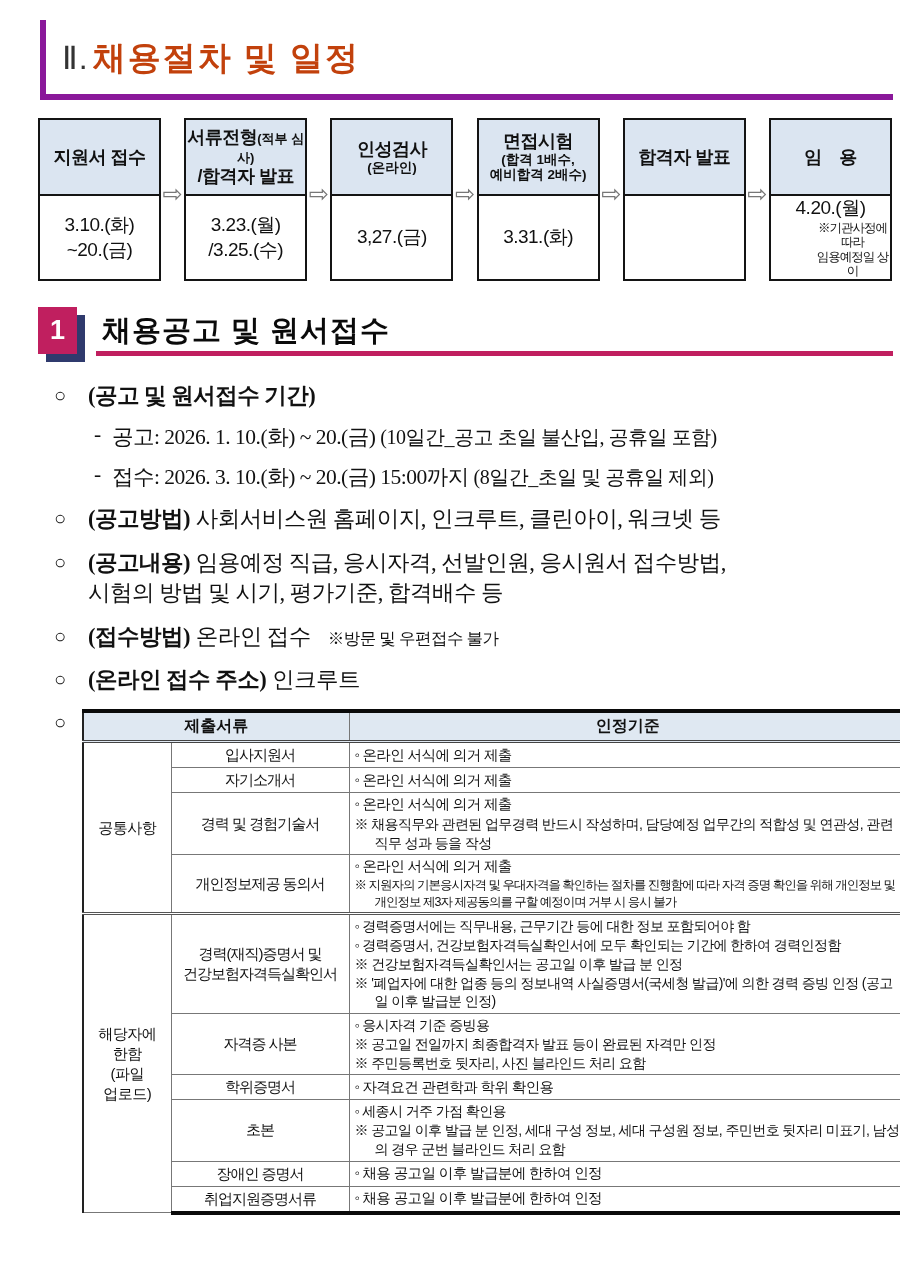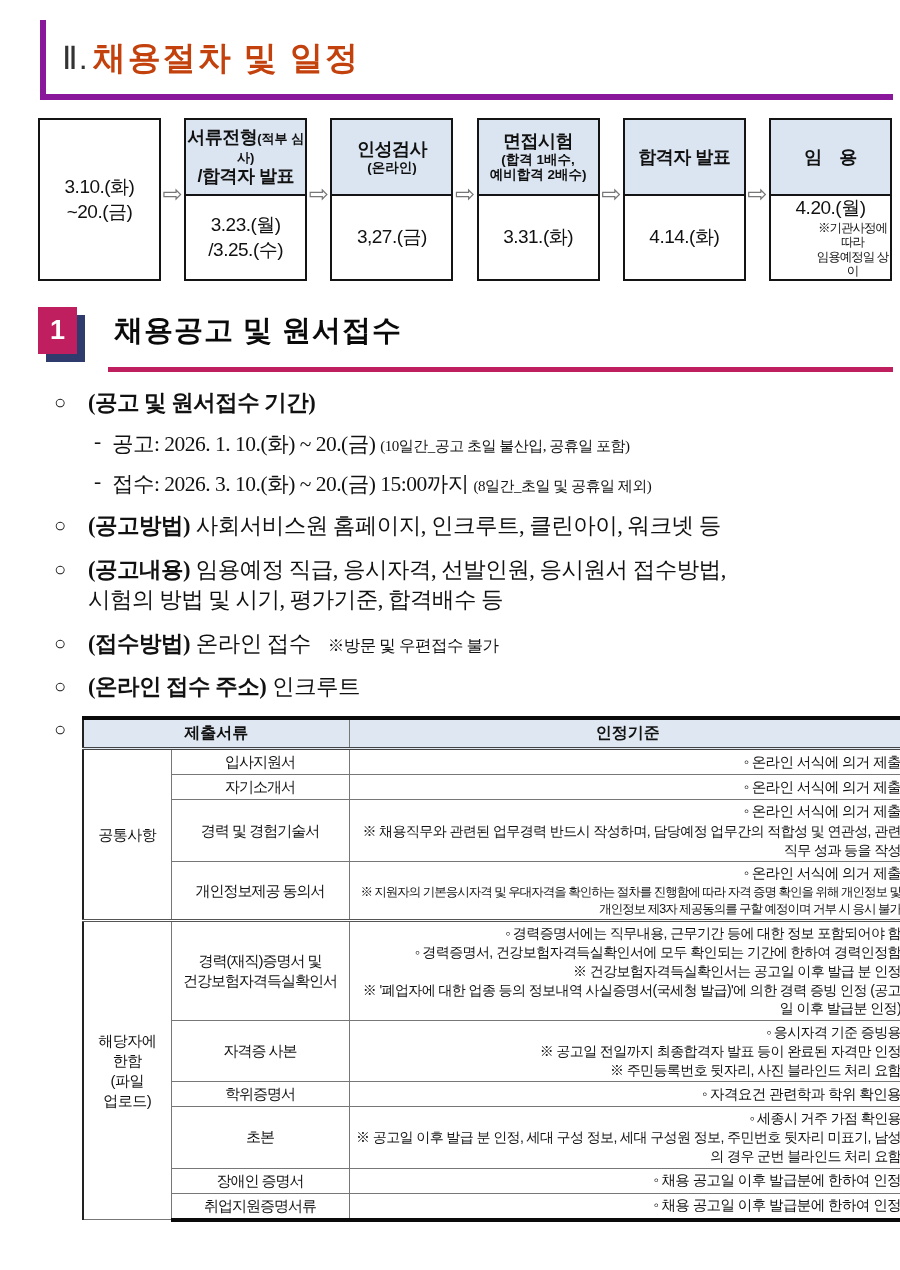--- a/index.html
+++ b/index.html
@@ -56,36 +56,36 @@
   
   .section-head { margin:26px 7px 0 38px; display:flex; align-items:flex-start; }
   .badge-wrap { position:relative; width:50px; height:58px; flex:0 0 50px; }
   .badge-shadow { position:absolute; left:8px; top:8px; width:39px; height:47px; background:#2f3a6d; }
   .badge {
     position:absolute; left:0; top:0; width:39px; height:47px; background:#c01f5f;
     color:#fff; display:flex; align-items:center; justify-content:center;
     font-family:"Liberation Sans", sans-serif; font-weight:bold; font-size:27px;
   }
   .section-title-box {
-    flex:1; margin-left:20px; border-bottom:5px solid #c01f5f; padding:4px 0 16px 6px;
+    flex:1; margin-left:8px; border-bottom:5px solid #c01f5f; padding:4px 0 0 6px;
   }
   .section-title-box .st {
     font-family:"Liberation Sans", sans-serif; font-weight:bold;
     font-size:29px; letter-spacing:1px; color:#0a0a0a;
   }
   
   .bullets { margin:16px 10px 0 38px; }
   .bullet { position:relative; padding-left:50px; font-size:22.5px; margin-top:13px; line-height:1.35; }
   .bullet .mk { position:absolute; left:16px; top:1px; font-size:20px; }
   .bullet .lbl { font-weight:bold; letter-spacing:-0.5px; }
   .bullet .txt { letter-spacing:-0.5px; }
   .bullet .note { font-size:16.5px; letter-spacing:-0.5px; }
   .dash { position:relative; padding-left:74px; font-size:21.5px; margin-top:11px; letter-spacing:-0.5px; }
   .dash .mk { position:absolute; left:56px; top:0; }
-  .dash .note { font-size:15px; }
+  .dash .note { font-size:20px; }
   
   .tbl-wrap { margin:14px 0 0 38px; width:824px;padding-left:44px; }
   table { border-collapse:collapse; width:100%; table-layout:fixed;
           font-family:"Liberation Sans", sans-serif; }
   col.c-group { width:88px; } col.c-doc { width:178px; } col.c-crit { width:558px; }
   th, td { border:1px solid #777; }
   th {
     background:#dfe8f2; font-size:16px; font-weight:bold; padding:3px 4px;
     border-top:4px solid #0a0a0a; border-bottom:3px double #444;
   }
@@ -93,35 +93,38 @@
   th:last-child  { border-right:2px solid #222;text-align:center; }
   td { font-size:14px; padding:2px 5px; vertical-align:middle; line-height:1.34; }
   td.group {
     text-align:center; font-size:15px; letter-spacing:-0.5px;
     white-space:pre-line; border-left:2px solid #222;
   }
   td.doc { text-align:center; font-size:15px; letter-spacing:-1px; white-space:pre-line; }
   td.crit { border-right:2px solid #222; }
   tr.grp-start td { border-top:3px double #555; }
   tr.last td { border-bottom:4px solid #0a0a0a;margin-top:8px; }
-  .cl { padding-left:20px; text-indent:-20px; letter-spacing:-0.6px;text-align:right; }
+  .cl { padding-left:20px; text-indent:-20px; letter-spacing:-0.6px; }
   .cl.big { font-size:14.5px; }
   .cl.cond { font-size:12.5px; letter-spacing:-1px; }
 </style>
 </head>
 <body>
 
 <div class="doc-title">
   <span class="numeral">Ⅱ.</span>
   <span class="ttl">채용절차 및 일정</span>
 </div>
 
 <div class="flow">
 
   <div class="fbox">
+    <div class="fhead">
+      <div class="t">지원서 접수</div>
+    </div>
     <div class="fbody">
       <div class="d">3.10.(화)</div>
       <div class="d">~20.(금)</div>
     </div>
   </div>
 
   <div class="farrow">⇨</div>
 
   <div class="fbox">
     <div class="fhead">
@@ -157,23 +160,20 @@
     <div class="fbody">
       <div class="d">3.31.(화)</div>
     </div>
   </div>
 
   <div class="farrow">⇨</div>
 
   <div class="fbox">
     <div class="fhead">
       <div class="t">합격자 발표</div>
-    </div>
-    <div class="fbody">
-      <div class="d">4.14.(화)</div>
     </div>
   </div>
 
   <div class="farrow">⇨</div>
 
   <div class="fbox">
     <div class="fhead">
       <div class="t">임　용</div>
     </div>
     <div class="fbody">

